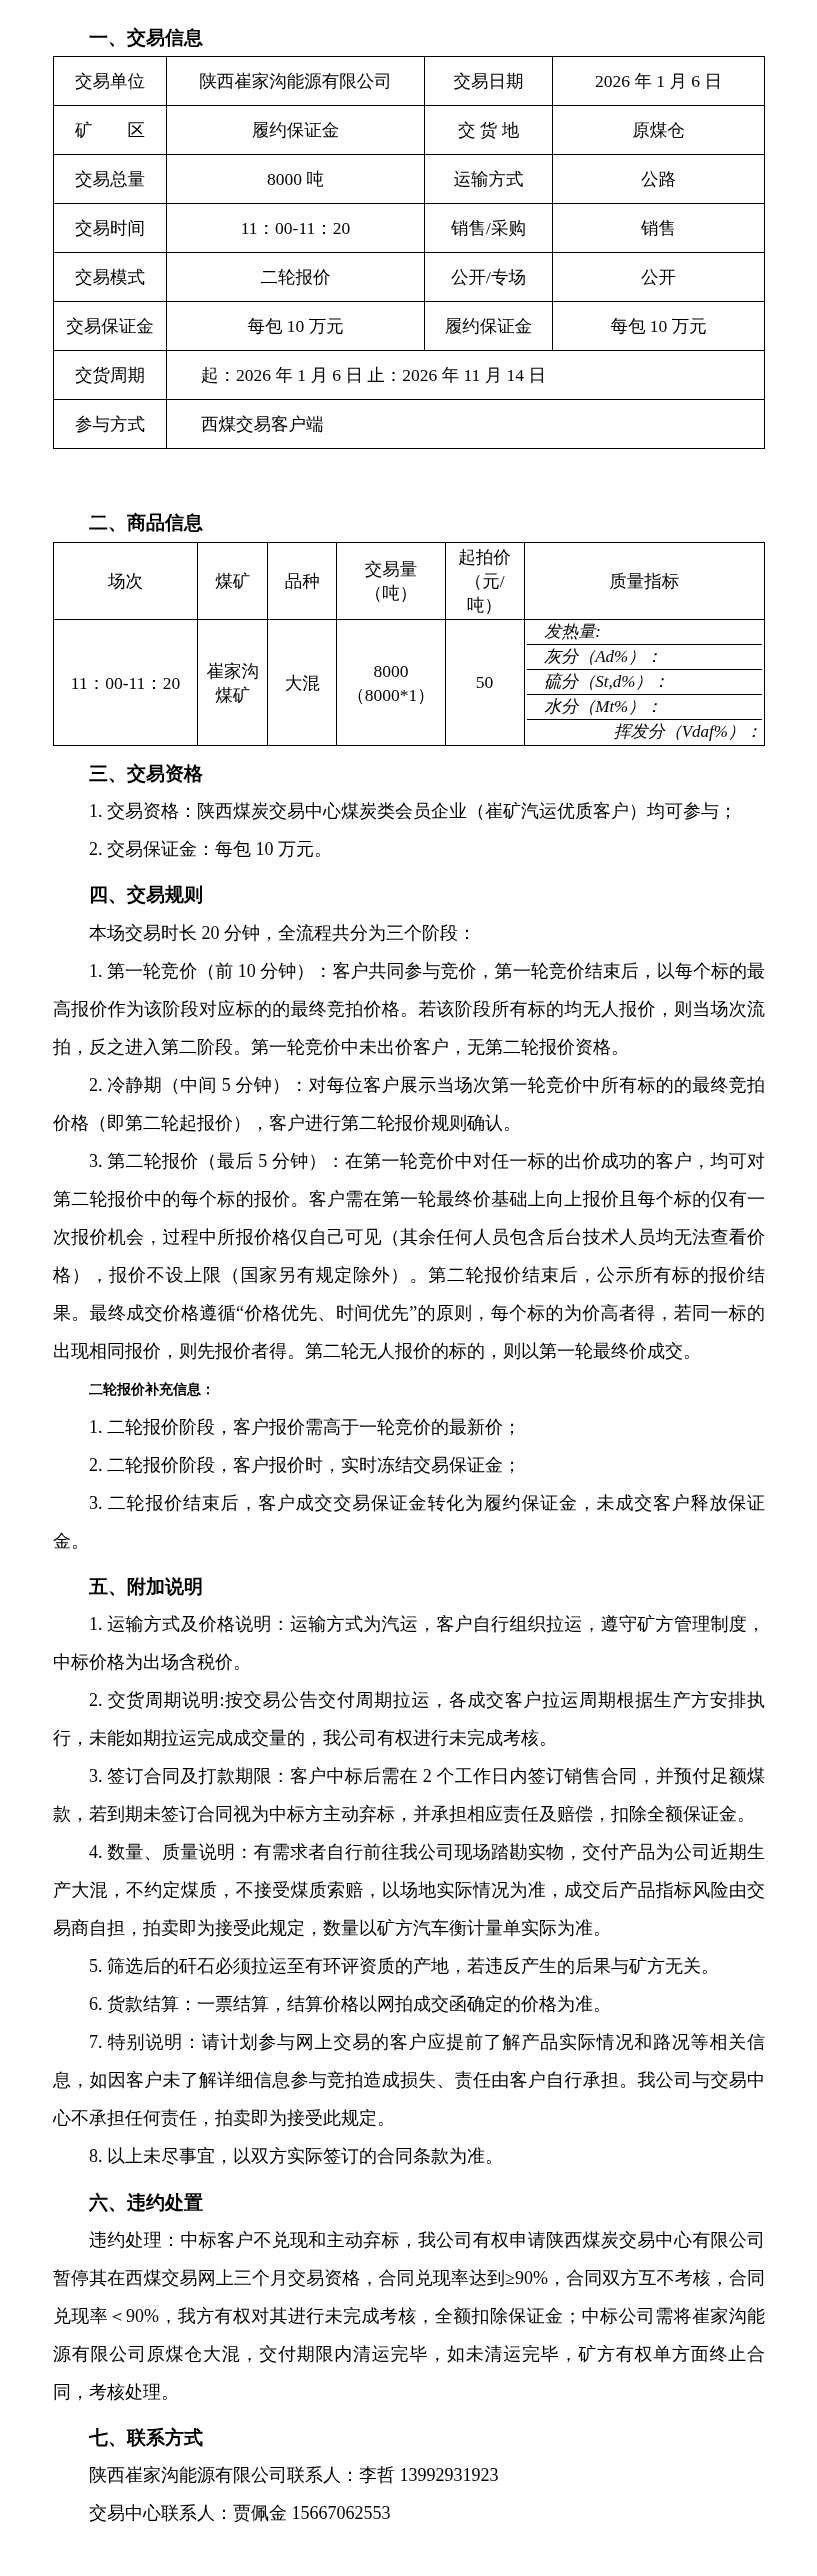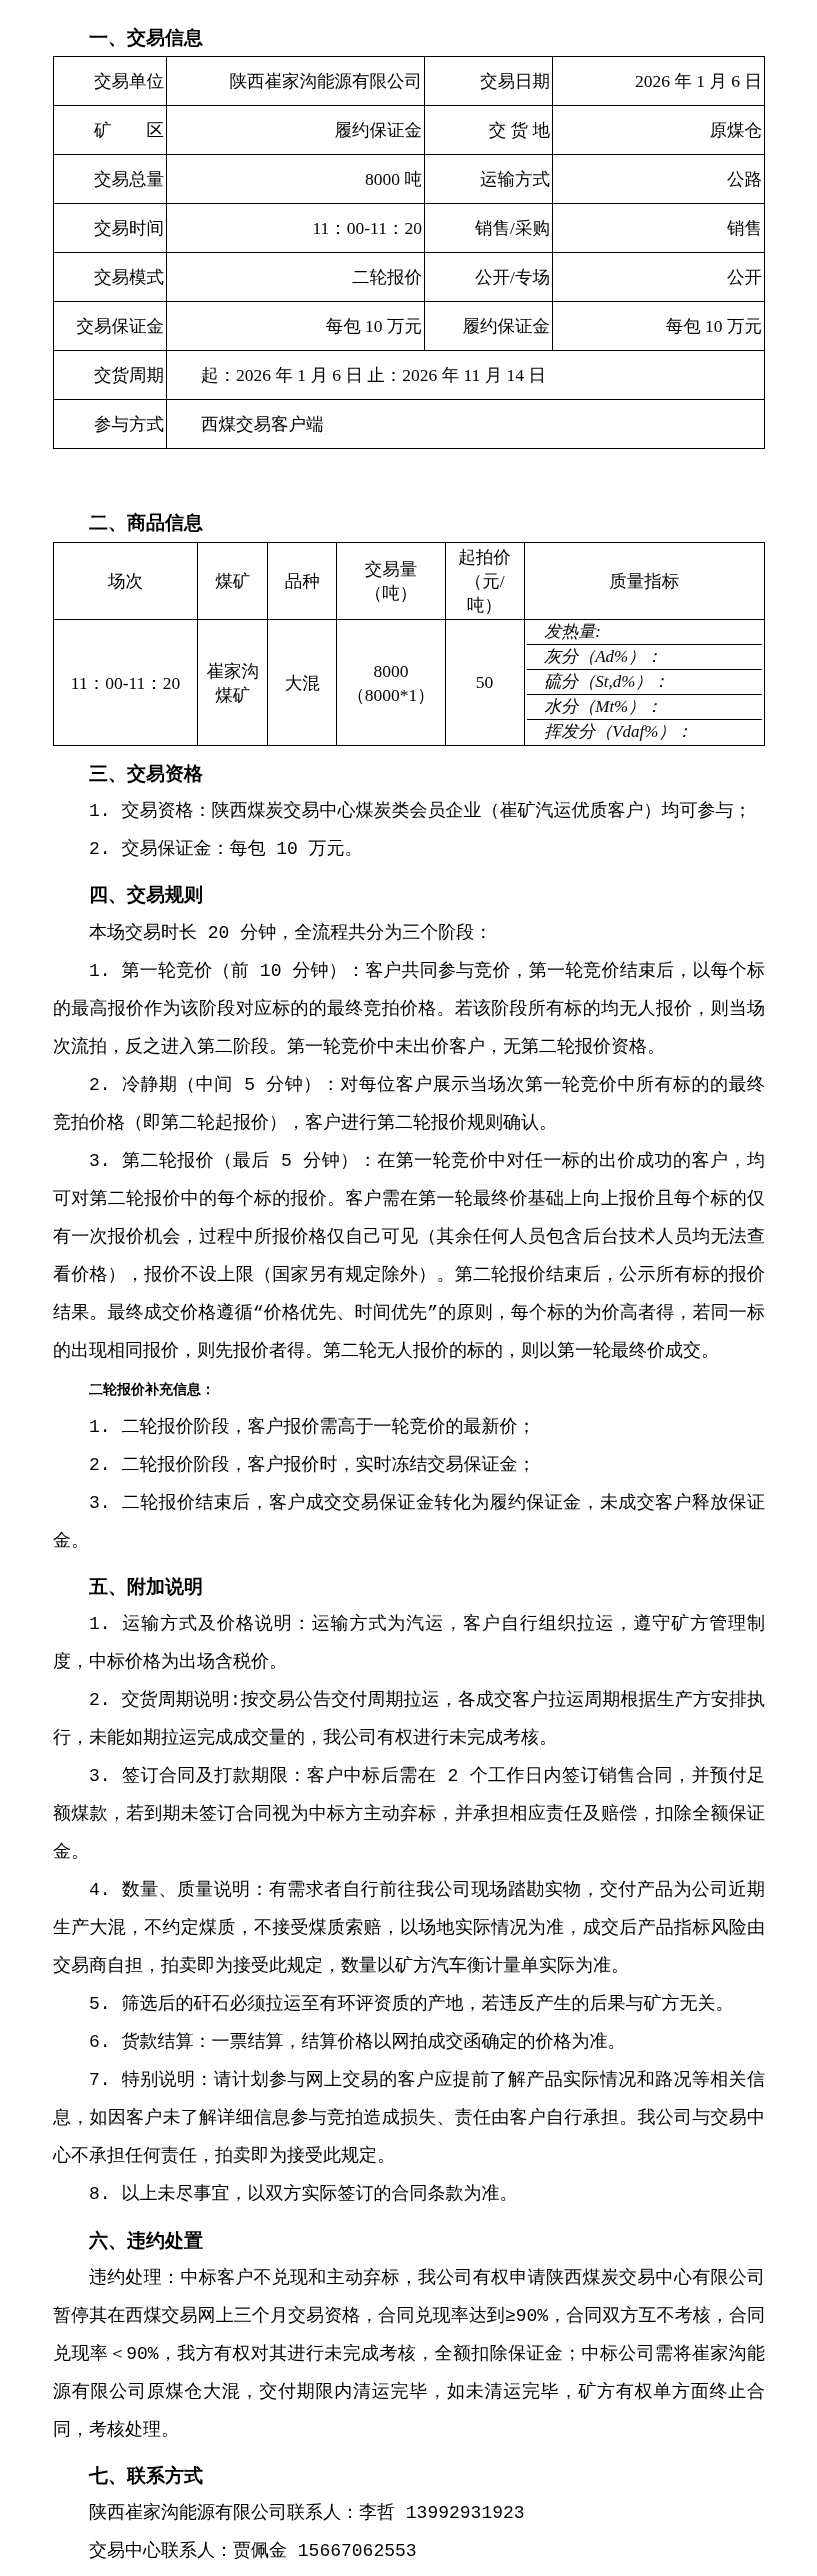--- a/index.html
+++ b/index.html
@@ -24,21 +24,21 @@
   h2.sec.first { margin-top:0; }
   h2.sec.mt-lg { margin-top:61px; }
   table.t1 {
     border-collapse:collapse; table-layout:fixed;
     width:100%; margin-top:5.2px;
     border:1.5px solid #000;
   }
   table.t1 td {
     border:1px solid #000;
     height:48px;
-    text-align:right; vertical-align:middle;
+    text-align:center; vertical-align:middle;
     font-size:17.5px;
     padding:0 2.1px;
     overflow:hidden;
   }
   table.t1 td.left { text-align:left; padding-left:34px; }
   table.t2 {
     border-collapse:collapse; table-layout:fixed;
     width:100%; margin-top:7.2px;
     border:1.5px solid #000;
   }
@@ -56,24 +56,24 @@
   td.qcell { padding:0; vertical-align:top; }
   .qrow {
     box-sizing:border-box;
     height:25px; line-height:24px;
     border-bottom:1.5px solid #000;
     text-align:left; padding-left:17.5px;
     font-size:17px;
     overflow:hidden;
     font-style:italic;
   }
-  .qrow:last-child { border-bottom:none; }
+  .qrow:last-child { border-bottom:none;text-align:right; }
   p.body {
     margin:0; line-height:38px;
-    text-align:justify; text-indent:36px;font-family:Liberation Mono, monospace;
+    text-align:justify; text-indent:36px;
   }
   p.body.noj { text-align:left; }
   p.supt {
     margin:0; line-height:38px; text-indent:36px;
     font-weight:bold;
     font-family:"Liberation Sans","DejaVu Sans",sans-serif;
     font-size:14px;
   }
 </style>
 </head>

